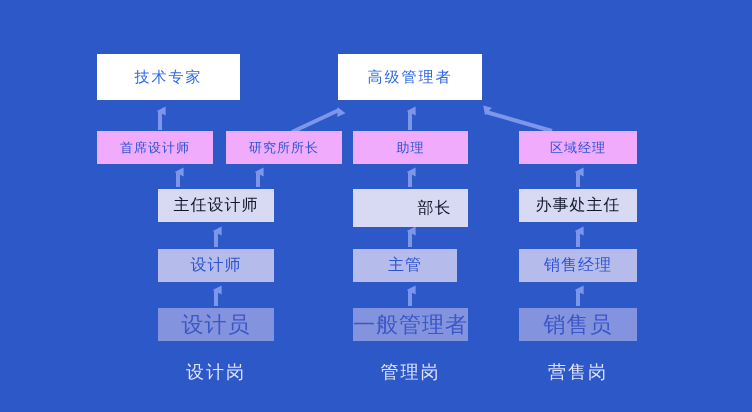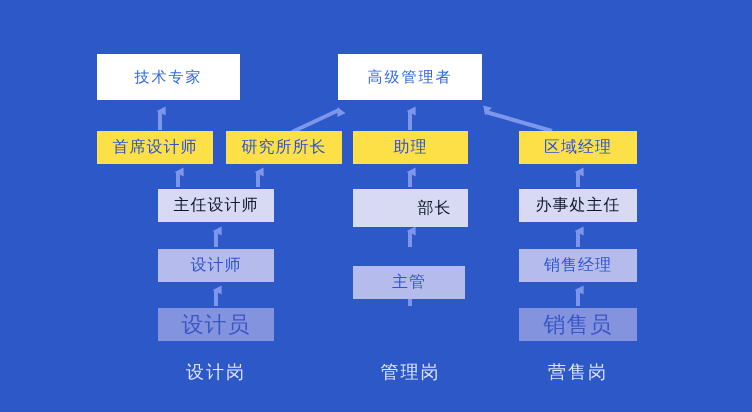--- a/index.html
+++ b/index.html
@@ -22,21 +22,21 @@
     justify-content: center;
     white-space: nowrap;
   }
   .lv1 {
     background: #ffffff;
     color: #2f69e5;
     font-size: 15px;
     letter-spacing: 2px;
     font-weight: 500;
   }
-  .lv2 { background: #fde047; color: #2b52d6; font-size: 16px; letter-spacing: 1px; }
+  .lv2 { background: #f0abfc; color: #2b52d6; font-size: 13px; letter-spacing: 1px; }
   .lv3 { background: #d8daf3; color: #0f172a; font-size: 16px; letter-spacing: 1px; }
   .lv4 { background: #b5bcec; color: #2e55d2; font-size: 16px; letter-spacing: 1px; }
   .lv5 { background: #8493de; color: #3a57c5; font-size: 22px; letter-spacing: 1px; }
   .footer-label {
     position: absolute;
     color: #dfe3fa;
     font-size: 18px;
     letter-spacing: 2px;
     text-align: center;
   }
@@ -87,21 +87,22 @@
   <div class="node lv1" style="left:338px; top:54px; width:144px; height:46px;">高级管理者</div>
 
   <div class="node lv2" style="left:97px;  top:131px; width:116px; height:33px;">首席设计师</div>
   <div class="node lv2" style="left:226px; top:131px; width:116px; height:33px;">研究所所长</div>
   <div class="node lv3" style="left:158px; top:189px; width:116px; height:33px;">主任设计师</div>
   <div class="node lv4" style="left:158px; top:249px; width:116px; height:33px;">设计师</div>
   <div class="node lv5" style="left:158px; top:308px; width:116px; height:33px;">设计员</div>
 
   <div class="node lv2" style="left:353px; top:131px; width:115px; height:33px;">助理</div>
   <div class="node lv3" style="left:353px; top:189px; width:115px; height:38px;padding-left:48px;">部长</div>
-  <div class="node lv4" style="left:353px; top:266px; width:112px; height:33px;">主管</div>
+  <div class="node lv4" style="left:353px; top:249px; width:104px; height:33px;">主管</div>
+  <div class="node lv5" style="left:353px; top:308px; width:115px; height:33px;">一般管理者</div>
 
   <div class="node lv2" style="left:519px; top:131px; width:118px; height:33px;">区域经理</div>
   <div class="node lv4" style="left:519px; top:249px; width:118px; height:33px;">销售经理</div>
   <div class="node lv3" style="left:519px; top:189px; width:118px; height:33px;">办事处主任</div>
   <div class="node lv5" style="left:519px; top:308px; width:118px; height:33px;">销售员</div>
 
   <div class="footer-label" style="left:158px; top:360px; width:116px;">设计岗</div>
   <div class="footer-label" style="left:353px; top:360px; width:115px;">管理岗</div>
   <div class="footer-label" style="left:519px; top:360px; width:118px;">营售岗</div>
 

